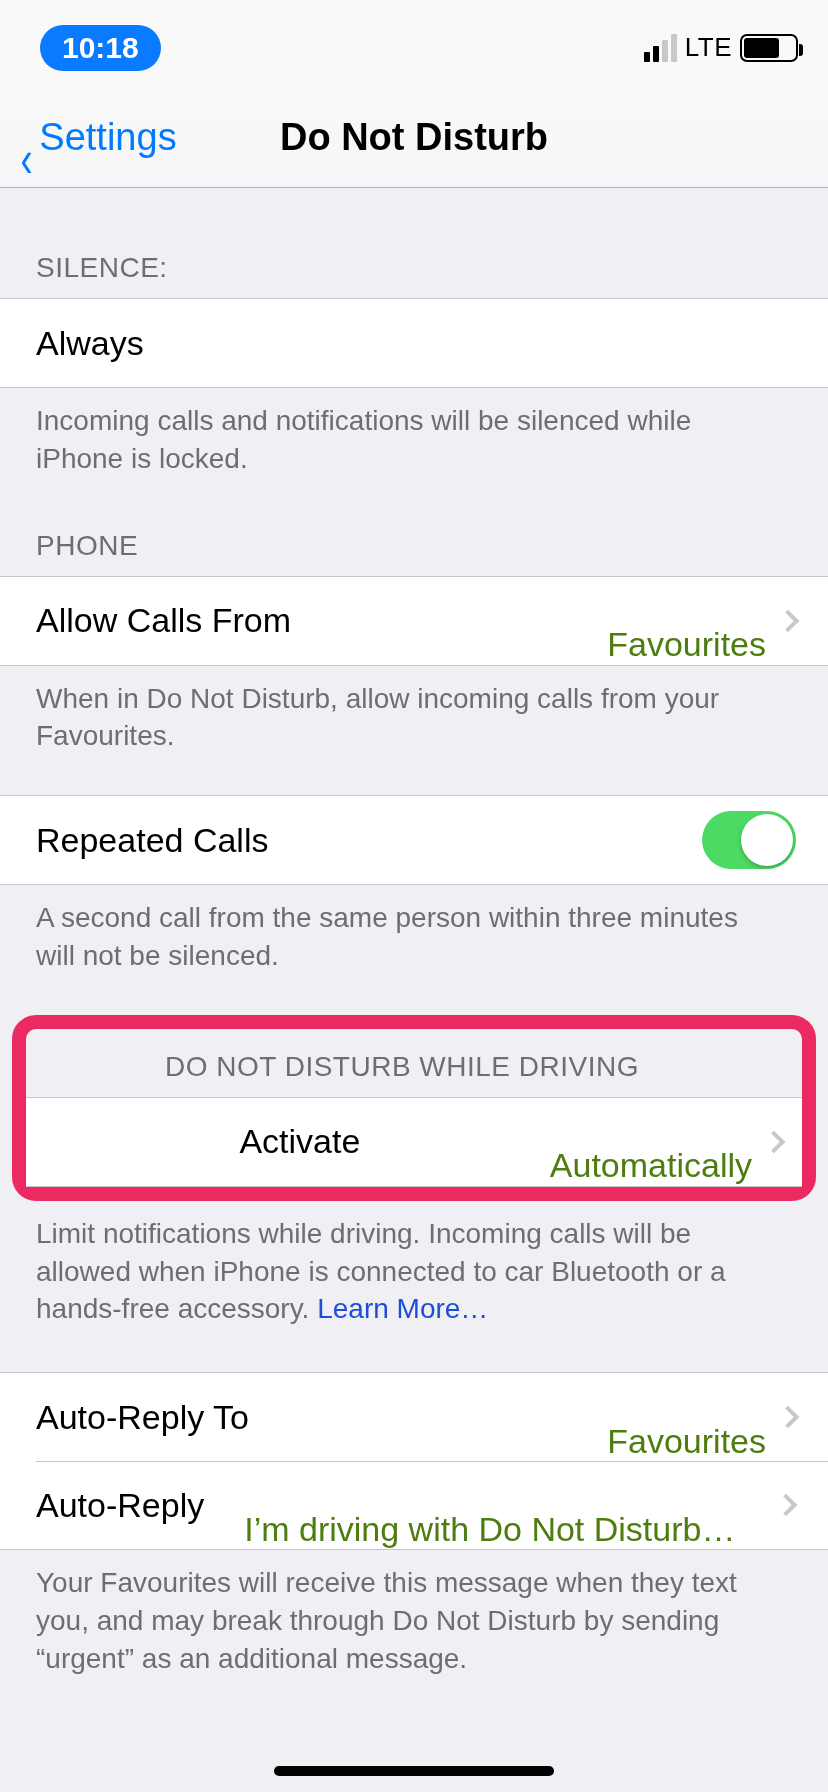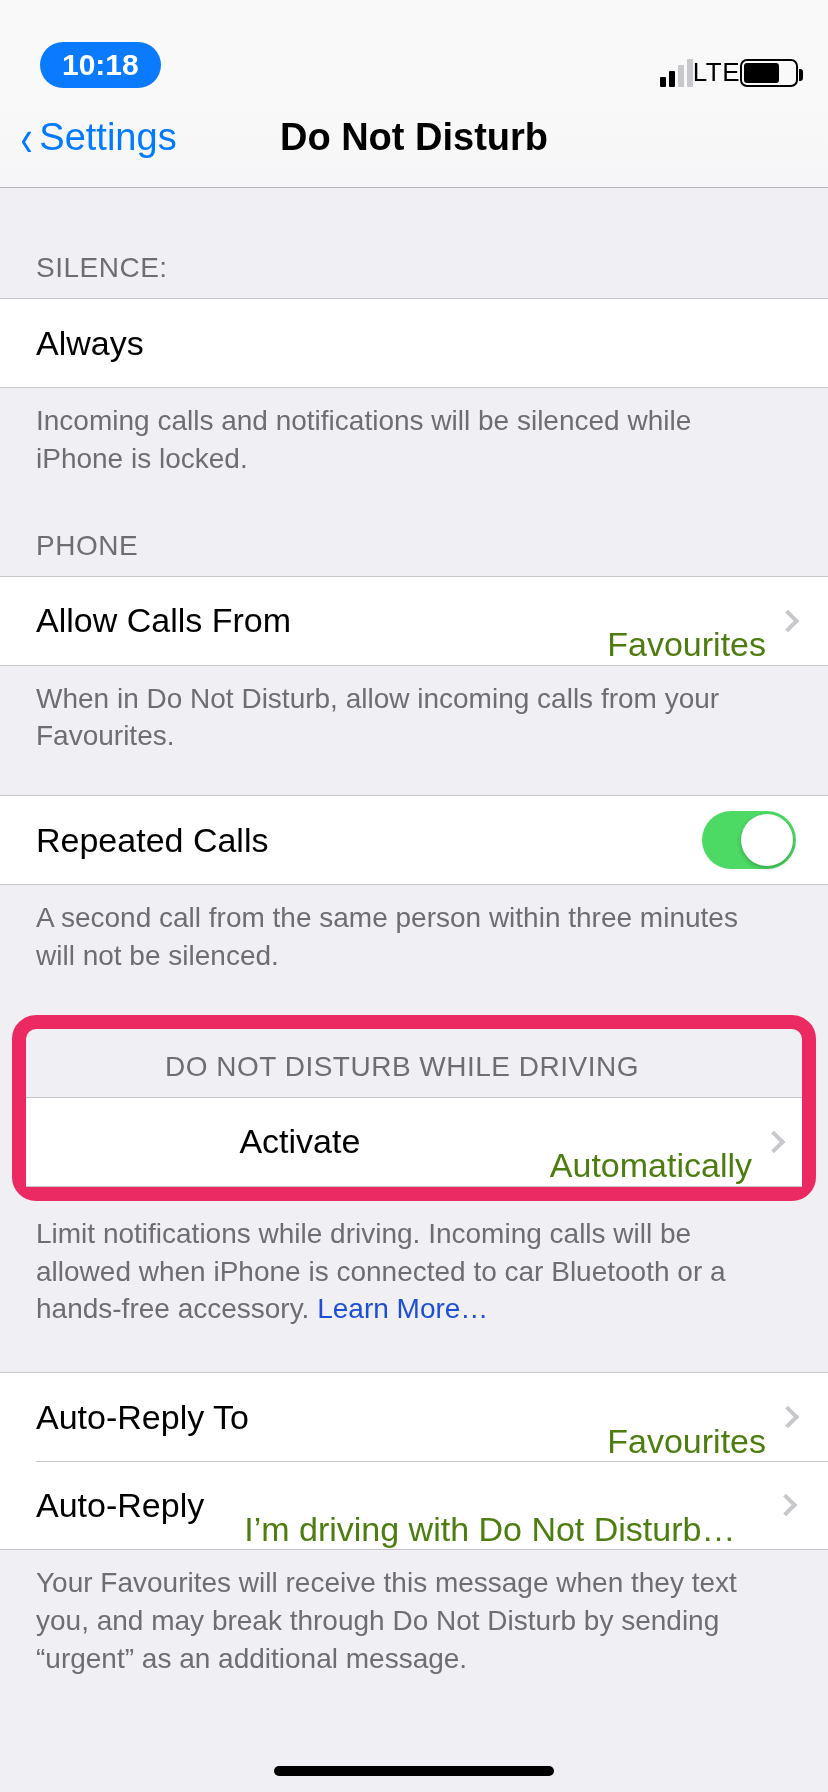--- a/index.html
+++ b/index.html
@@ -7,37 +7,37 @@
     width: 828px;
     height: 1792px;
     font-family: -apple-system, "Helvetica Neue", Helvetica, Arial, sans-serif;
     background: #efeff4;
     overflow: hidden;
     color: #000;
   }
   .status-bar {
     height: 88px;
     display: flex;
-    align-items: flex-end;
+    align-items: center;
     justify-content: space-between;
     padding: 7px 30px 0 40px;
     background: #f9f9f9;
   }
   .time-pill {
     background: #0a7aff;
     color: #fff;
     font-size: 30px;
     font-weight: 600;
     padding: 6px 22px;
     border-radius: 30px;
   }
   .status-right {
     display: flex;
     align-items: center;
-    gap: 0;
+    gap: 8px;
   }
   .signal-bars { display: flex; align-items: flex-end; gap: 3px; }
   .signal-bars span { width: 6px; background: #c7c7cc; border-radius: 1px; }
   .signal-bars span.on { background: #000; }
   .sb1 { height: 10px; } .sb2 { height: 16px; } .sb3 { height: 22px; } .sb4 { height: 28px; }
   .lte { font-size: 26px; font-weight: 500; letter-spacing: 0.5px; }
   .battery {
     width: 58px; height: 28px; border: 2.5px solid #000; border-radius: 7px;
     position: relative; display: flex; align-items: center; padding: 2px;
   }
@@ -49,21 +49,21 @@
 
   .nav-bar {
     height: 100px;
     background: linear-gradient(#f9f9f9,#f6f6f8);
     border-bottom: 1px solid #b5b5b9;
     position: relative;
     display: flex;
     align-items: center;
   }
   .back {
-    display: flex; align-items: center; gap: 4px;
+    display: flex; align-items: flex-end; gap: 4px;
     color: #007aff; font-size: 38px; padding-left: 18px;
   }
   .back .chev { font-size: 52px; font-weight: 400; line-height: 0; transform: scaleX(0.7); }
   .nav-title {
     position: absolute; left: 0; right: 0; text-align: center;
     font-size: 38px; font-weight: 600; pointer-events: none;
   }
 
   .section-header {
     font-size: 28px; color: #6d6d72; letter-spacing: 0.5px;

